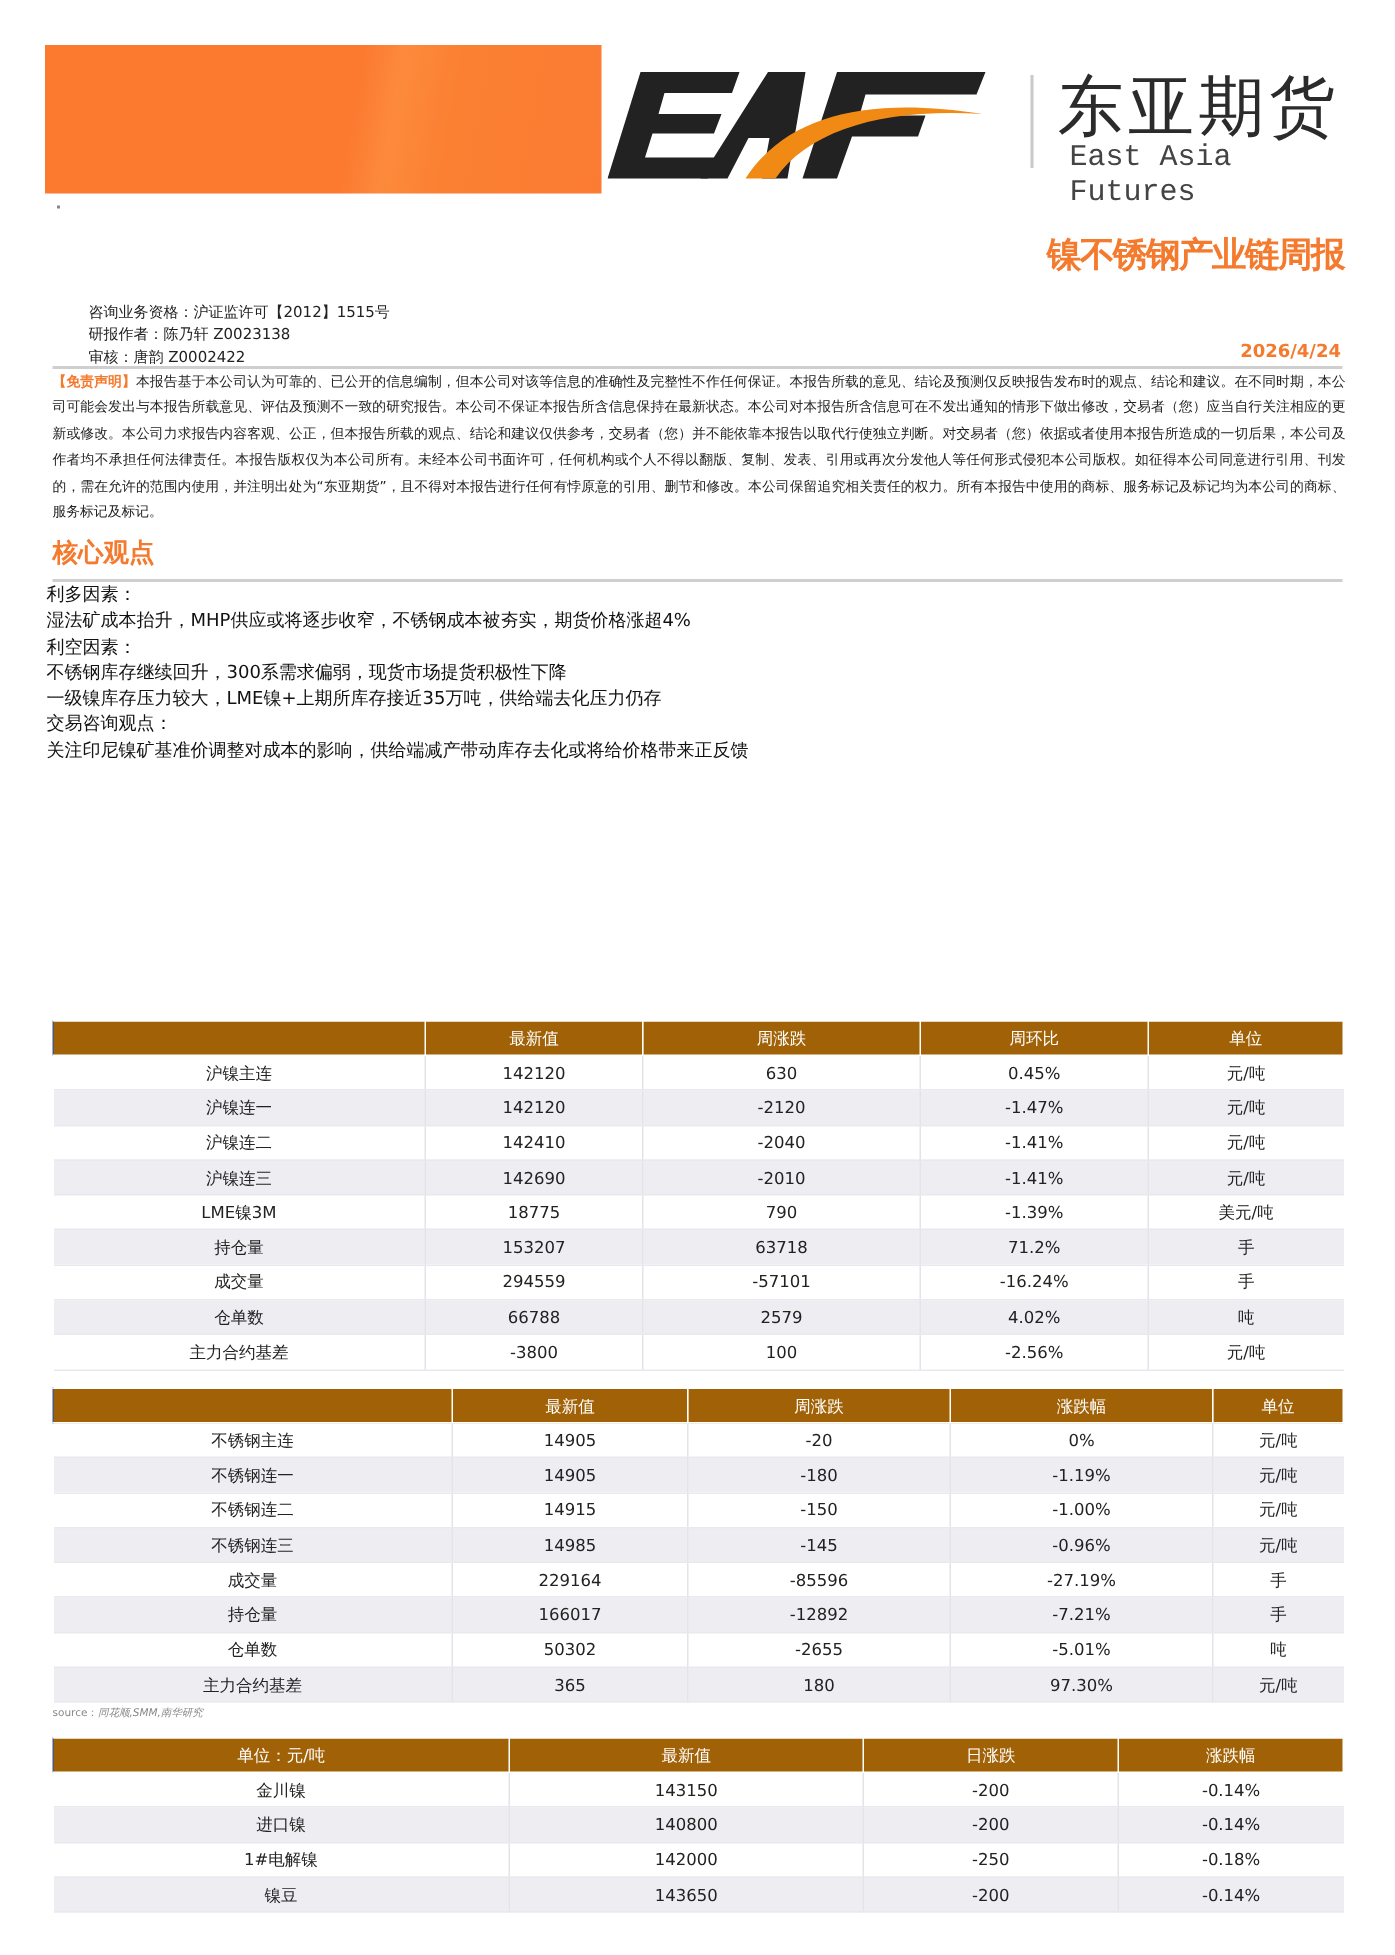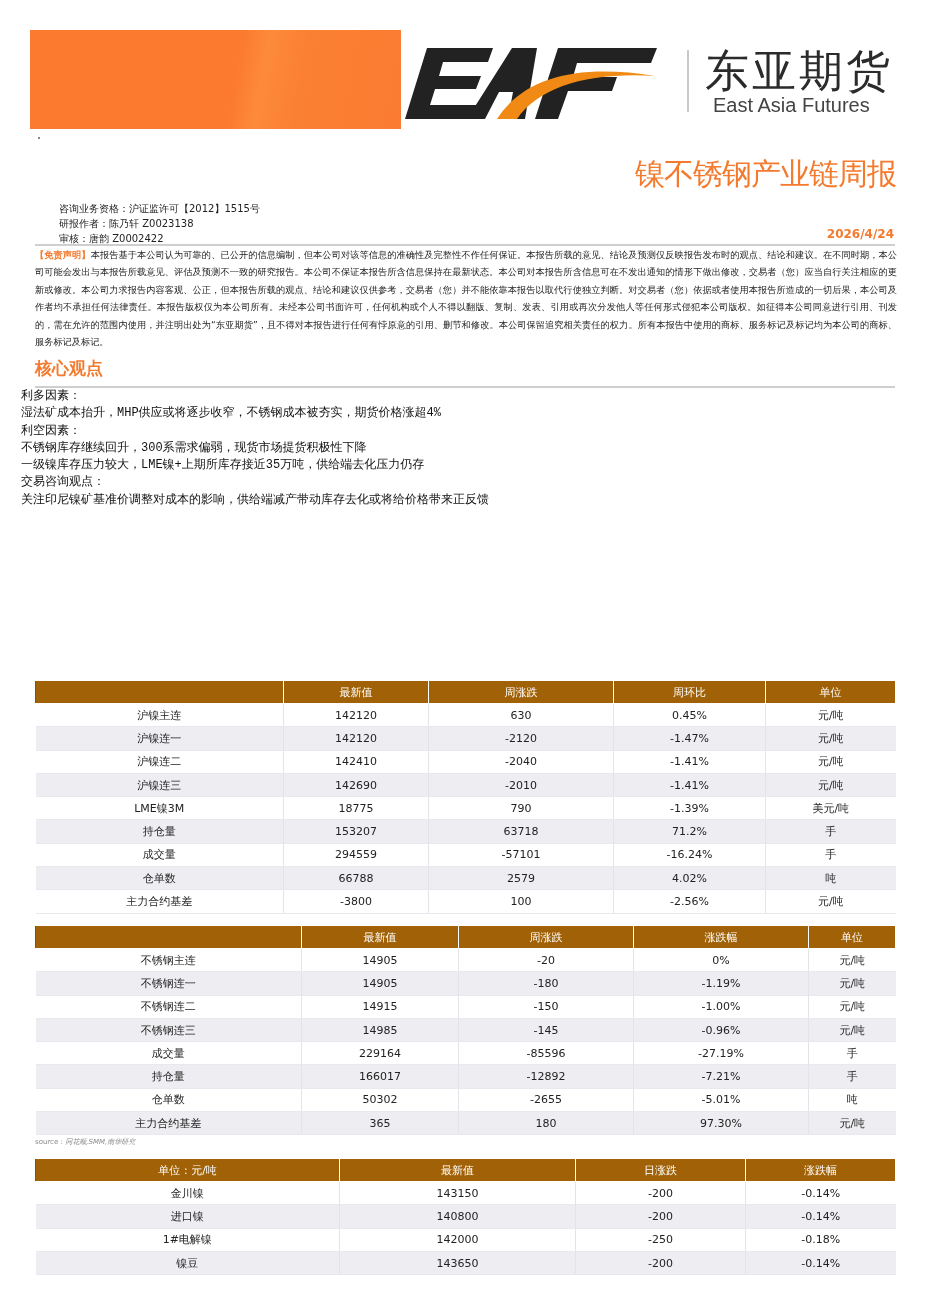--- a/index.html
+++ b/index.html
@@ -9,34 +9,34 @@
   .orange-block {
     position: absolute; left: 30px; top: 30px; width: 371px; height: 99px;
     background: linear-gradient(100deg, #fb7a30 0%, #fb7a30 55%, #fd8a3c 62%, #fb8032 72%, #fb7b33 100%);
   }
   .tiny-dot { position: absolute; left: 38px; top: 137px; width: 2px; height: 2px; background: #888; }
 
   .logo { position: absolute; left: 405px; top: 40px; width: 495px; height: 85px; }
   .logo-mark { position: absolute; left: 0; top: 6px; width: 255px; height: 75px; }
   .logo-divider { position: absolute; left: 282px; top: 10px; width: 2px; height: 62px; background: #c8c8c8; }
   .logo-cn { position: absolute; left: 300px; top: 2px; font-size: 44px; color: #2b2b2b; letter-spacing: 3px; font-family: "DejaVu Sans", sans-serif; }
-  .logo-en { position: absolute; left: 308px; top: 54px; font-size: 20px; color: #444; font-family: Liberation Sans, sans-serif; }
-
-  .report-title { position: absolute; right: 34px; top: 154px; font-size: 30px; font-weight: normal; color: #f47a2e; letter-spacing: -1px; }
+  .logo-en { position: absolute; left: 308px; top: 54px; font-size: 20px; color: #444; font-family: Liberation Mono, monospace; }
+
+  .report-title { position: absolute; right: 34px; top: 154px; font-size: 23px; font-weight: bold; color: #f47a2e; letter-spacing: -1px; }
   .report-date { position: absolute; right: 36px; top: 183px; font-size: 12px; font-weight: bold; color: #f47a2e; margin-top: 44px; }
 
   .meta { position: absolute; left: 35px; top: 201px; font-size: 10px; line-height: 15px; color: #222; margin-left: 24px; }
   .meta-rule { position: absolute; left: 35px; top: 244px; width: 860px; height: 2px; background: #cfcfcf; }
 
   .disclaimer { position: absolute; left: 35px; top: 246px; width: 862px; font-size: 9.2px; line-height: 17.4px; color: #222; text-align: justify; }
   .disclaimer .tag { color: #f47a2e; font-weight: bold; }
 
   .section-title { position: absolute; left: 35px; top: 357px; font-size: 17px; font-weight: bold; color: #f47a2e; }
   .section-rule { position: absolute; left: 35px; top: 386px; width: 860px; height: 2px; background: #cfcfcf; }
-  .core { position: absolute; left: 21px; top: 388px; font-size: 12px; line-height: 17.3px; color: #111; font-family: Liberation Mono, monospace; }
+  .core { position: absolute; left: 31px; top: 388px; font-size: 12px; line-height: 17.3px; color: #111; }
 
   table.dt { position: absolute; border-collapse: collapse; font-size: 11px; color: #222; table-layout: fixed; }
   table.dt th { background: #a16207; color: #fff; font-weight: normal; height: 23px; border: 1px solid #ffffff; border-left-color: #8c95ad; text-align: center; }
   table.dt th:first-child { border-left-color: #4d5875; }
   table.dt td { height: 23.3px; text-align: center; border-right: 1px solid #e3e4ea; border-bottom: 1px solid #e8e9ee; }
   table.dt tr:nth-child(even) td { background: #eeeef2; }
   table.dt tr:nth-child(odd) td { background: #ffffff; }
   table.dt td:last-child { border-right: none; }
 
   #t1 { left: 35px; top: 680px; width: 860px; }

